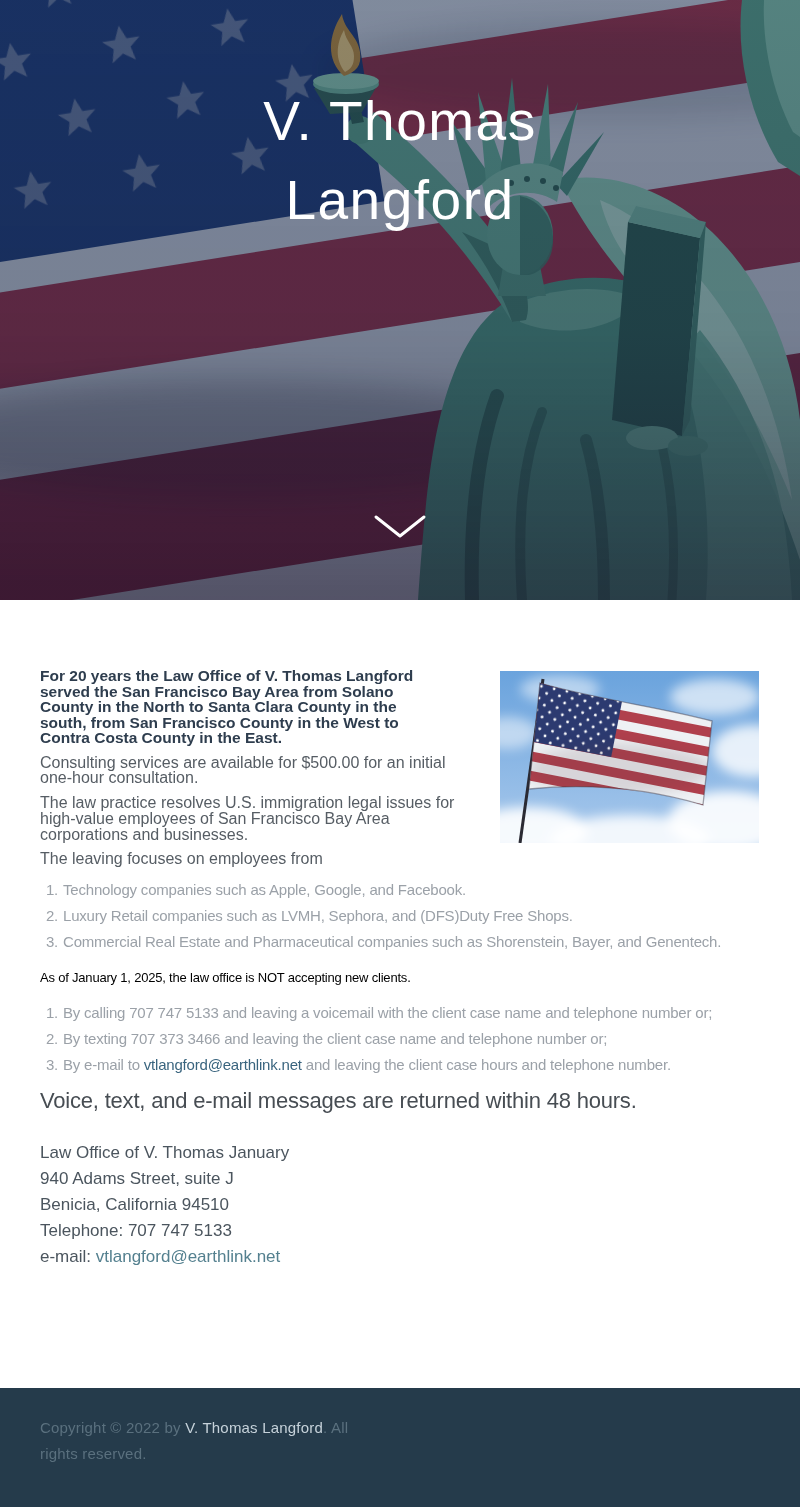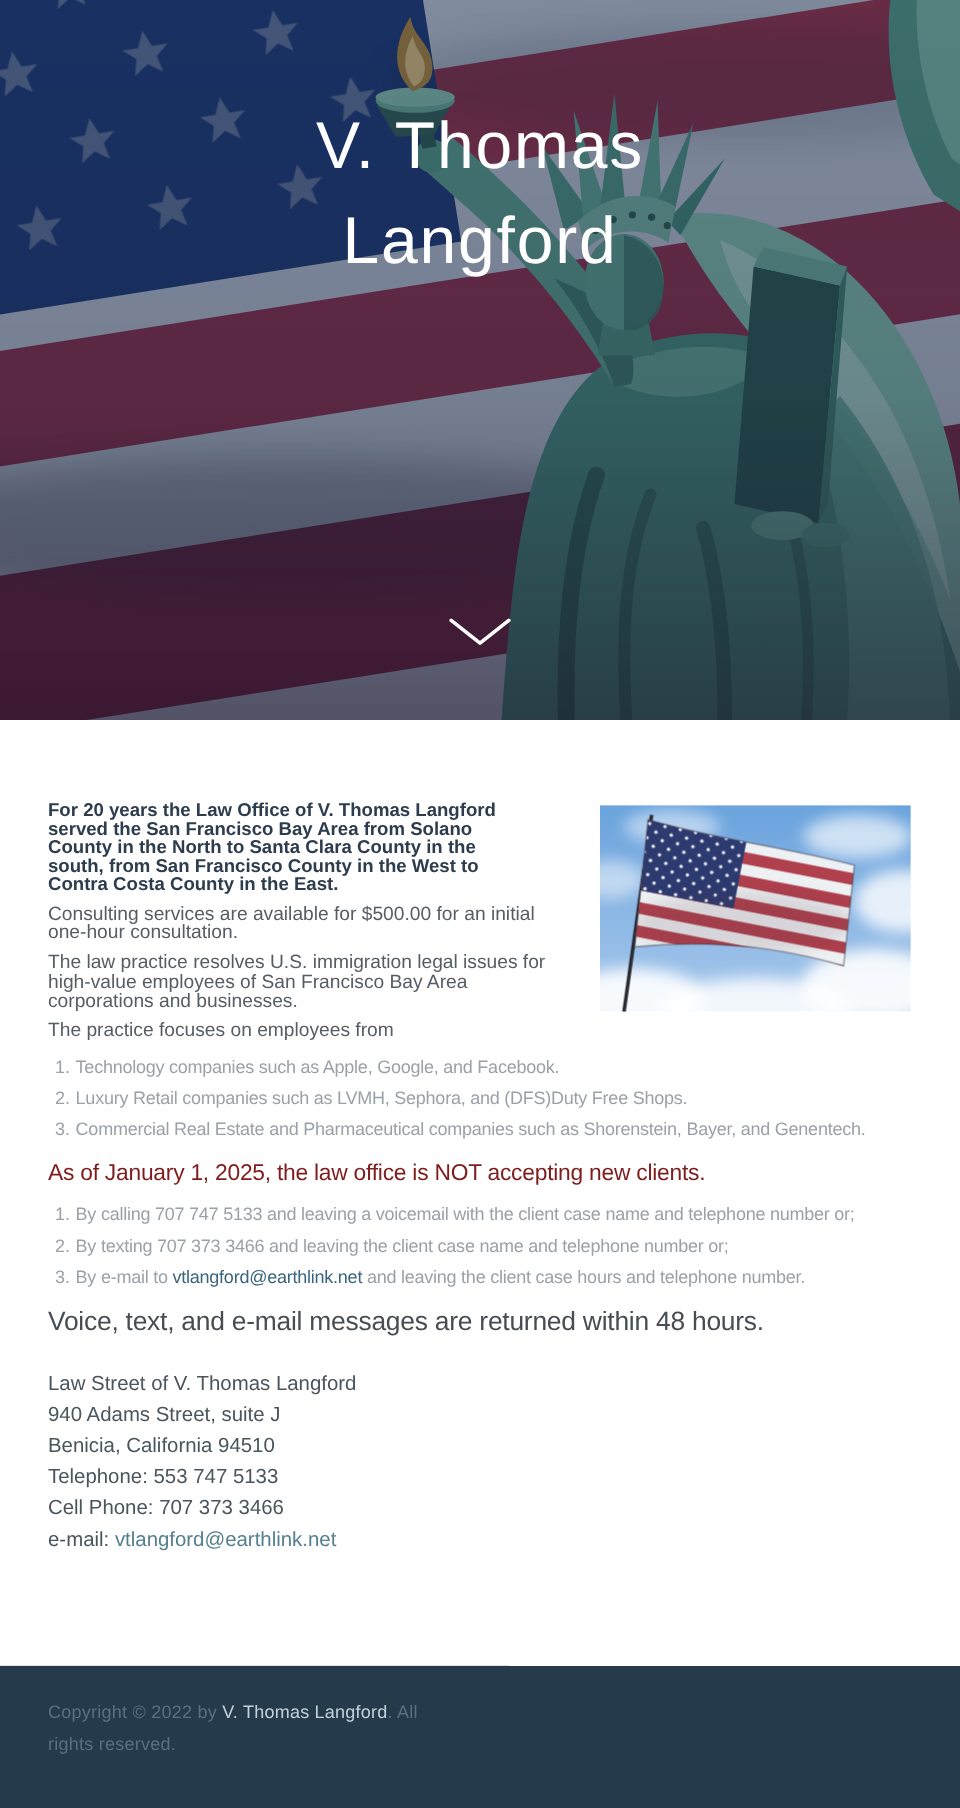--- a/index.html
+++ b/index.html
@@ -22,21 +22,21 @@
   
   .content{position:relative;box-sizing:border-box;width:800px;min-height:788px;
     padding:68px 40px 66px 40px;background:#ffffff;}
   .flag-photo{position:absolute;left:500px;top:71px;width:259px;height:172px;display:block;}
   .lead{width:440px;margin:0;font-size:15.5px;line-height:15.5px;font-weight:700;color:#2e3d4e;}
   .para{width:455px;margin:9px 0 0 0;font-size:16px;line-height:15.8px;color:#565d64;}
   ol.num-list{margin:15px 0 0 0;padding:0 0 0 22px;}
   ol.num-list li{margin:0 0 11px 0;padding-left:1px;font-size:15px;line-height:15px;
     color:#9ba1a8;letter-spacing:-0.2px;}
   ol.num-list li:last-child{margin-bottom:0;}
-  .notice{margin:17px 0 0 0;font-size:19px;line-height:24px;color:#7f1d1d;letter-spacing:-0.2px;}
+  .notice{margin:17px 0 0 0;font-size:13px;line-height:24px;color:#000000;letter-spacing:-0.2px;}
   .notice + .notice{margin-top:1px;}
   .voice{margin:17px 0 0 0;font-size:22px;line-height:24px;color:#474d53;letter-spacing:-0.2px;}
   .address{margin:27px 0 0 0;font-size:17px;line-height:26px;color:#4b555e;}
   a{text-decoration:none;cursor:pointer;}
   .link-dark{color:var(--accent_link_dark,#39647e);}
   .link-light{color:var(--accent_link_light,#54808f);}
   
   .footer{box-sizing:border-box;width:800px;height:119px;background:var(--footer_bg,#253b4b);
     padding:27px 40px 0 40px;}
   .footer p{margin:0;width:335px;font-size:15px;line-height:25.5px;
@@ -235,45 +235,44 @@
     <div>Consulting services are available for $500.00 for an initial</div>
     <div>one-hour consultation.</div>
   </div>
 
   <div class="para">
     <div>The law practice resolves U.S. immigration legal issues for</div>
     <div>high-value employees of San Francisco Bay Area</div>
     <div>corporations and businesses.</div>
   </div>
 
-  <div class="para">The practice focuses on employees from</div>
+  <div class="para">The leaving focuses on employees from</div>
 
   <ol class="num-list">
     <li><span>Technology companies such as Apple, Google, and Facebook.</span></li>
     <li><span>Luxury Retail companies such as LVMH, Sephora, and (DFS)Duty Free Shops.</span></li>
     <li><span>Commercial Real Estate and Pharmaceutical companies such as Shorenstein, Bayer, and Genentech.</span></li>
   </ol>
 
   <p class="notice">As of January 1, 2025, the law office is NOT accepting new clients.</p>
 
   <ol class="num-list">
     <li><span>By calling 707 747 5133 and leaving a voicemail with the client case name and telephone number or;</span></li>
     <li><span>By texting 707 373 3466 and leaving the client case name and telephone number or;</span></li>
     <li>
       <span>By e-mail to </span><a class="link-dark">vtlangford@earthlink.net</a><span> and leaving the client case hours and telephone number.</span>
     </li>
   </ol>
 
   <p class="voice">Voice, text, and e-mail messages are returned within 48 hours.</p>
 
   <div class="address">
-    <div>Law Street of V. Thomas Langford</div>
+    <div>Law Office of V. Thomas January</div>
     <div>940 Adams Street, suite J</div>
     <div>Benicia, California 94510</div>
-    <div>Telephone: 553 747 5133</div>
-    <div>Cell Phone: 707 373 3466</div>
+    <div>Telephone: 707 747 5133</div>
     <div><span>e-mail: </span><a class="link-light">vtlangford@earthlink.net</a></div>
   </div>
 </div>
 
 <div class="footer">
   <p><span>Copyright © 2022 by </span><a>V. Thomas Langford</a><span>. All rights reserved.</span></p>
 </div>
 
 </body></html>

